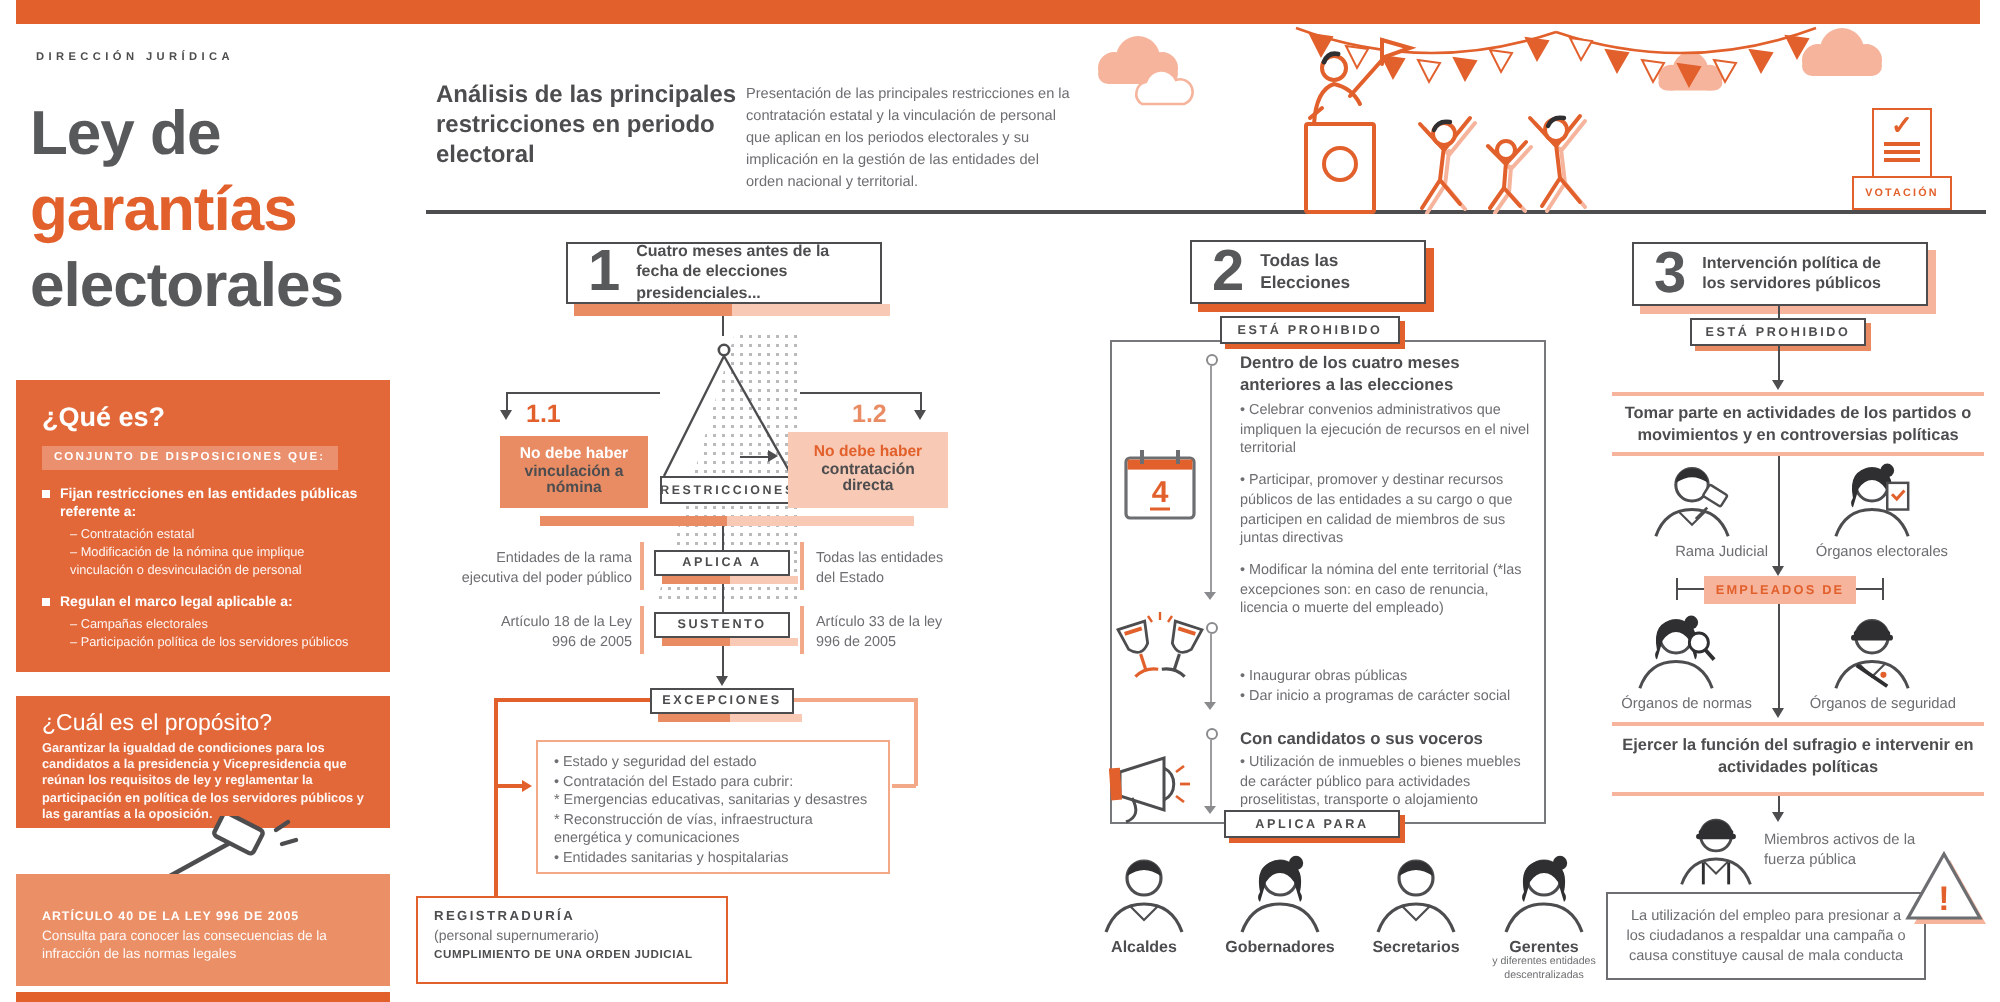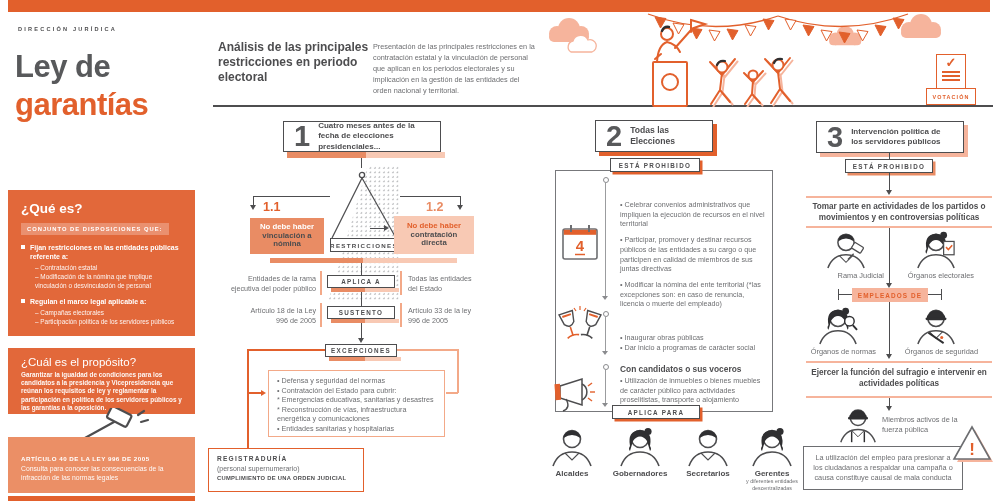--- a/index.html
+++ b/index.html
@@ -55,20 +55,21 @@
 
 <div class="stage">
 
   <div class="abs" style="left:8px;top:0;width:982px;height:12px;background:#e2602c"></div>
 
   <div class="abs" style="left:18px;top:26px;font-size:5.6px;font-weight:700;letter-spacing:2.2px;color:#4d4d4f">DIRECCIÓN JURÍDICA</div>
 
   <div class="abs" style="left:15px;top:48px;line-height:38px;font-weight:800;letter-spacing:-0.5px">
     <div style="font-size:31px;color:#58595b">Ley de</div>
     <div style="font-size:31px;color:#e2602c">garantías</div>
+    <div style="font-size:31px;color:#58595b">electorales</div>
   </div>
 
   <div class="abs" style="left:8px;top:190px;width:187px;height:146px;background:#e2683a;box-sizing:border-box;padding:11px 13px;color:#fff">
     <div style="font-size:13.5px;font-weight:800">¿Qué es?</div>
     <div style="display:inline-block;margin-top:7px;background:rgba(255,255,255,.27);padding:3px 6px;font-size:5.8px;font-weight:700;letter-spacing:1px">CONJUNTO DE DISPOSICIONES QUE:</div>
     <div style="margin-top:8px">
       <div style="display:flex">
         <span style="flex:none;width:4px;height:4px;background:#fff;margin:2px 5px 0 0"></span>
         <span style="font-size:7px;font-weight:700;line-height:1.3">Fijan restricciones en las entidades públicas referente a:</span>
       </div>
@@ -272,21 +273,21 @@
   <div class="hlo" style="left:247px;top:392px;width:14px"></div>
   <div class="ar-o" style="left:261px;top:389.5px"></div>
 
   <div class="hls" style="left:397px;top:349px;width:61px"></div>
   <div class="vls" style="left:457px;top:349px;height:44px"></div>
   <div class="hls" style="left:446px;top:392px;width:12px"></div>
   <div class="al-s" style="left:440px;top:389.5px"></div>
 
   <div class="abs" style="left:268px;top:370px;width:177px;height:67px;border:1.2px solid #f3a988;box-sizing:border-box;padding:5px 8px;background:#fff">
     <div class="gray" style="font-size:7.2px;line-height:1.32">
-      <div>• Defensa y seguridad del normas</div>
+      <div>• Estado y seguridad del estado</div>
       <div>• Contratación del Estado para cubrir:</div>
       <div>* Emergencias educativas, sanitarias y desastres</div>
       <div>* Reconstrucción de vías, infraestructura energética y comunicaciones</div>
       <div>• Entidades sanitarias y hospitalarias</div>
     </div>
   </div>
 
   <div class="abs" style="left:208px;top:448px;width:156px;height:44px;border:1.3px solid #e2602c;box-sizing:border-box;padding:6px 8px;background:#fff">
     <div style="font-size:6.6px;font-weight:800;letter-spacing:1.2px;color:#4d4d4f">REGISTRADURÍA</div>
     <div class="gray" style="font-size:7px;margin-top:3px">(personal supernumerario)</div>
@@ -300,20 +301,21 @@
 
   <div class="tag" style="left:610px;top:158px;width:90px;height:14px;font-size:6.3px;z-index:2;box-shadow:2.5px 2.5px 0 #e2602c">
     <span>ESTÁ PROHIBIDO</span>
   </div>
 
   <div class="abs" style="left:555px;top:170px;width:218px;height:242px;border:1.1px solid #77787b;box-sizing:border-box;background:#fff"></div>
 
   <div class="pin-dot" style="left:603px;top:177px"></div>
   <div class="pin-line" style="left:605px;top:183px;height:113px"></div>
   <div class="pin-ad" style="left:602px;top:296px"></div>
+  <div class="abs heading-sm" style="left:620px;top:176px;width:125px">Dentro de los cuatro meses anteriores a las elecciones</div>
   <div class="abs gray" style="left:620px;top:200px;width:148px;font-size:7.2px;line-height:1.35">
     <div style="margin-bottom:6px">• Celebrar convenios administrativos que impliquen la ejecución de recursos en el nivel territorial</div>
     <div style="margin-bottom:6px">• Participar, promover y destinar recursos públicos de las entidades a su cargo o que participen en calidad de miembros de sus juntas directivas</div>
     <div>• Modificar la nómina del ente territorial (*las excepciones son: en caso de renuncia, licencia o muerte del empleado)</div>
   </div>
 
   <svg class="abs" style="left:560px;top:222px" width="40" height="42" viewBox="0 0 40 42">
     <rect x="3" y="7" width="34" height="30" rx="2" fill="#fff" stroke="#6d6e71" stroke-width="1.6"></rect>
     <rect x="3.8" y="7.8" width="32.4" height="5" fill="#e2602c"></rect>
     <line x1="11" y1="3" x2="11" y2="10" stroke="#6d6e71" stroke-width="2"></line>

